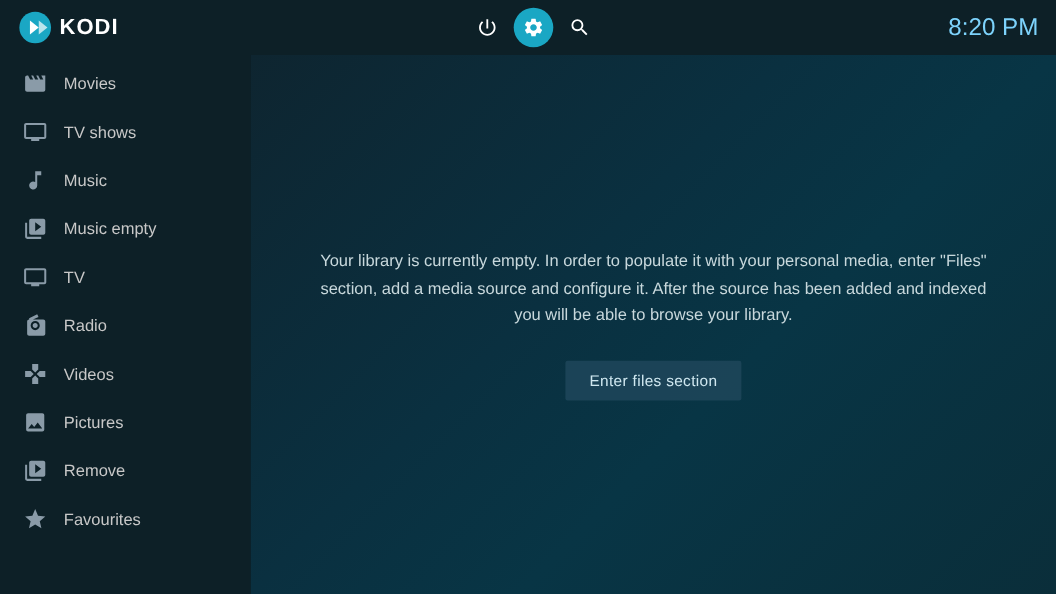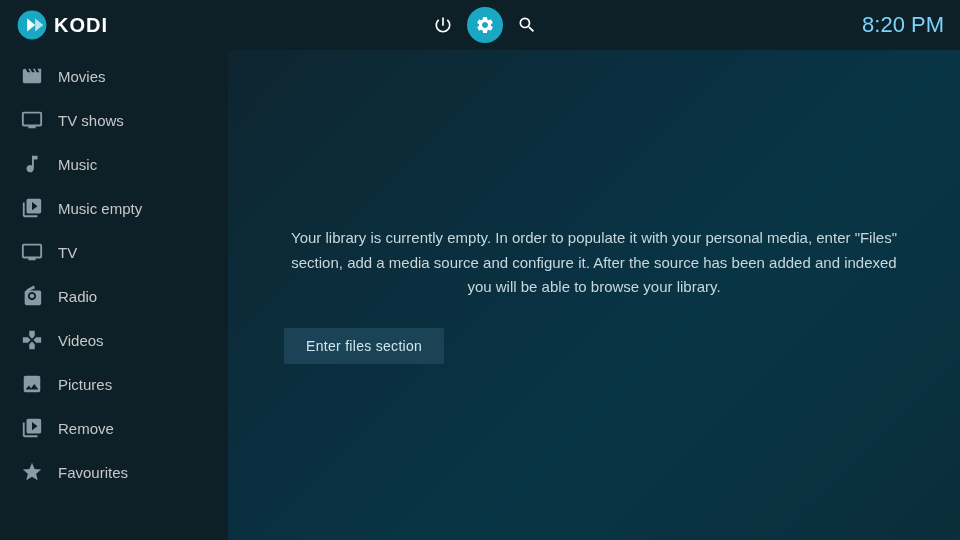--- a/index.html
+++ b/index.html
@@ -141,21 +141,21 @@
     .empty-library-text {
       color: #c8d8dc;
       font-size: 15px;
       line-height: 1.65;
       margin-bottom: 28px;
     }
 
     .empty-library-buttons {
       display: flex;
       gap: 31px;
-      justify-content: space-between;
+      justify-content: center;
       flex-wrap: wrap;
     }
 
     .action-btn {
       background: rgba(30, 70, 90, 0.85);
       color: #d0e8f0;
       border: none;
       padding: 10px 22px;
       font-size: 14px;
       cursor: pointer;

